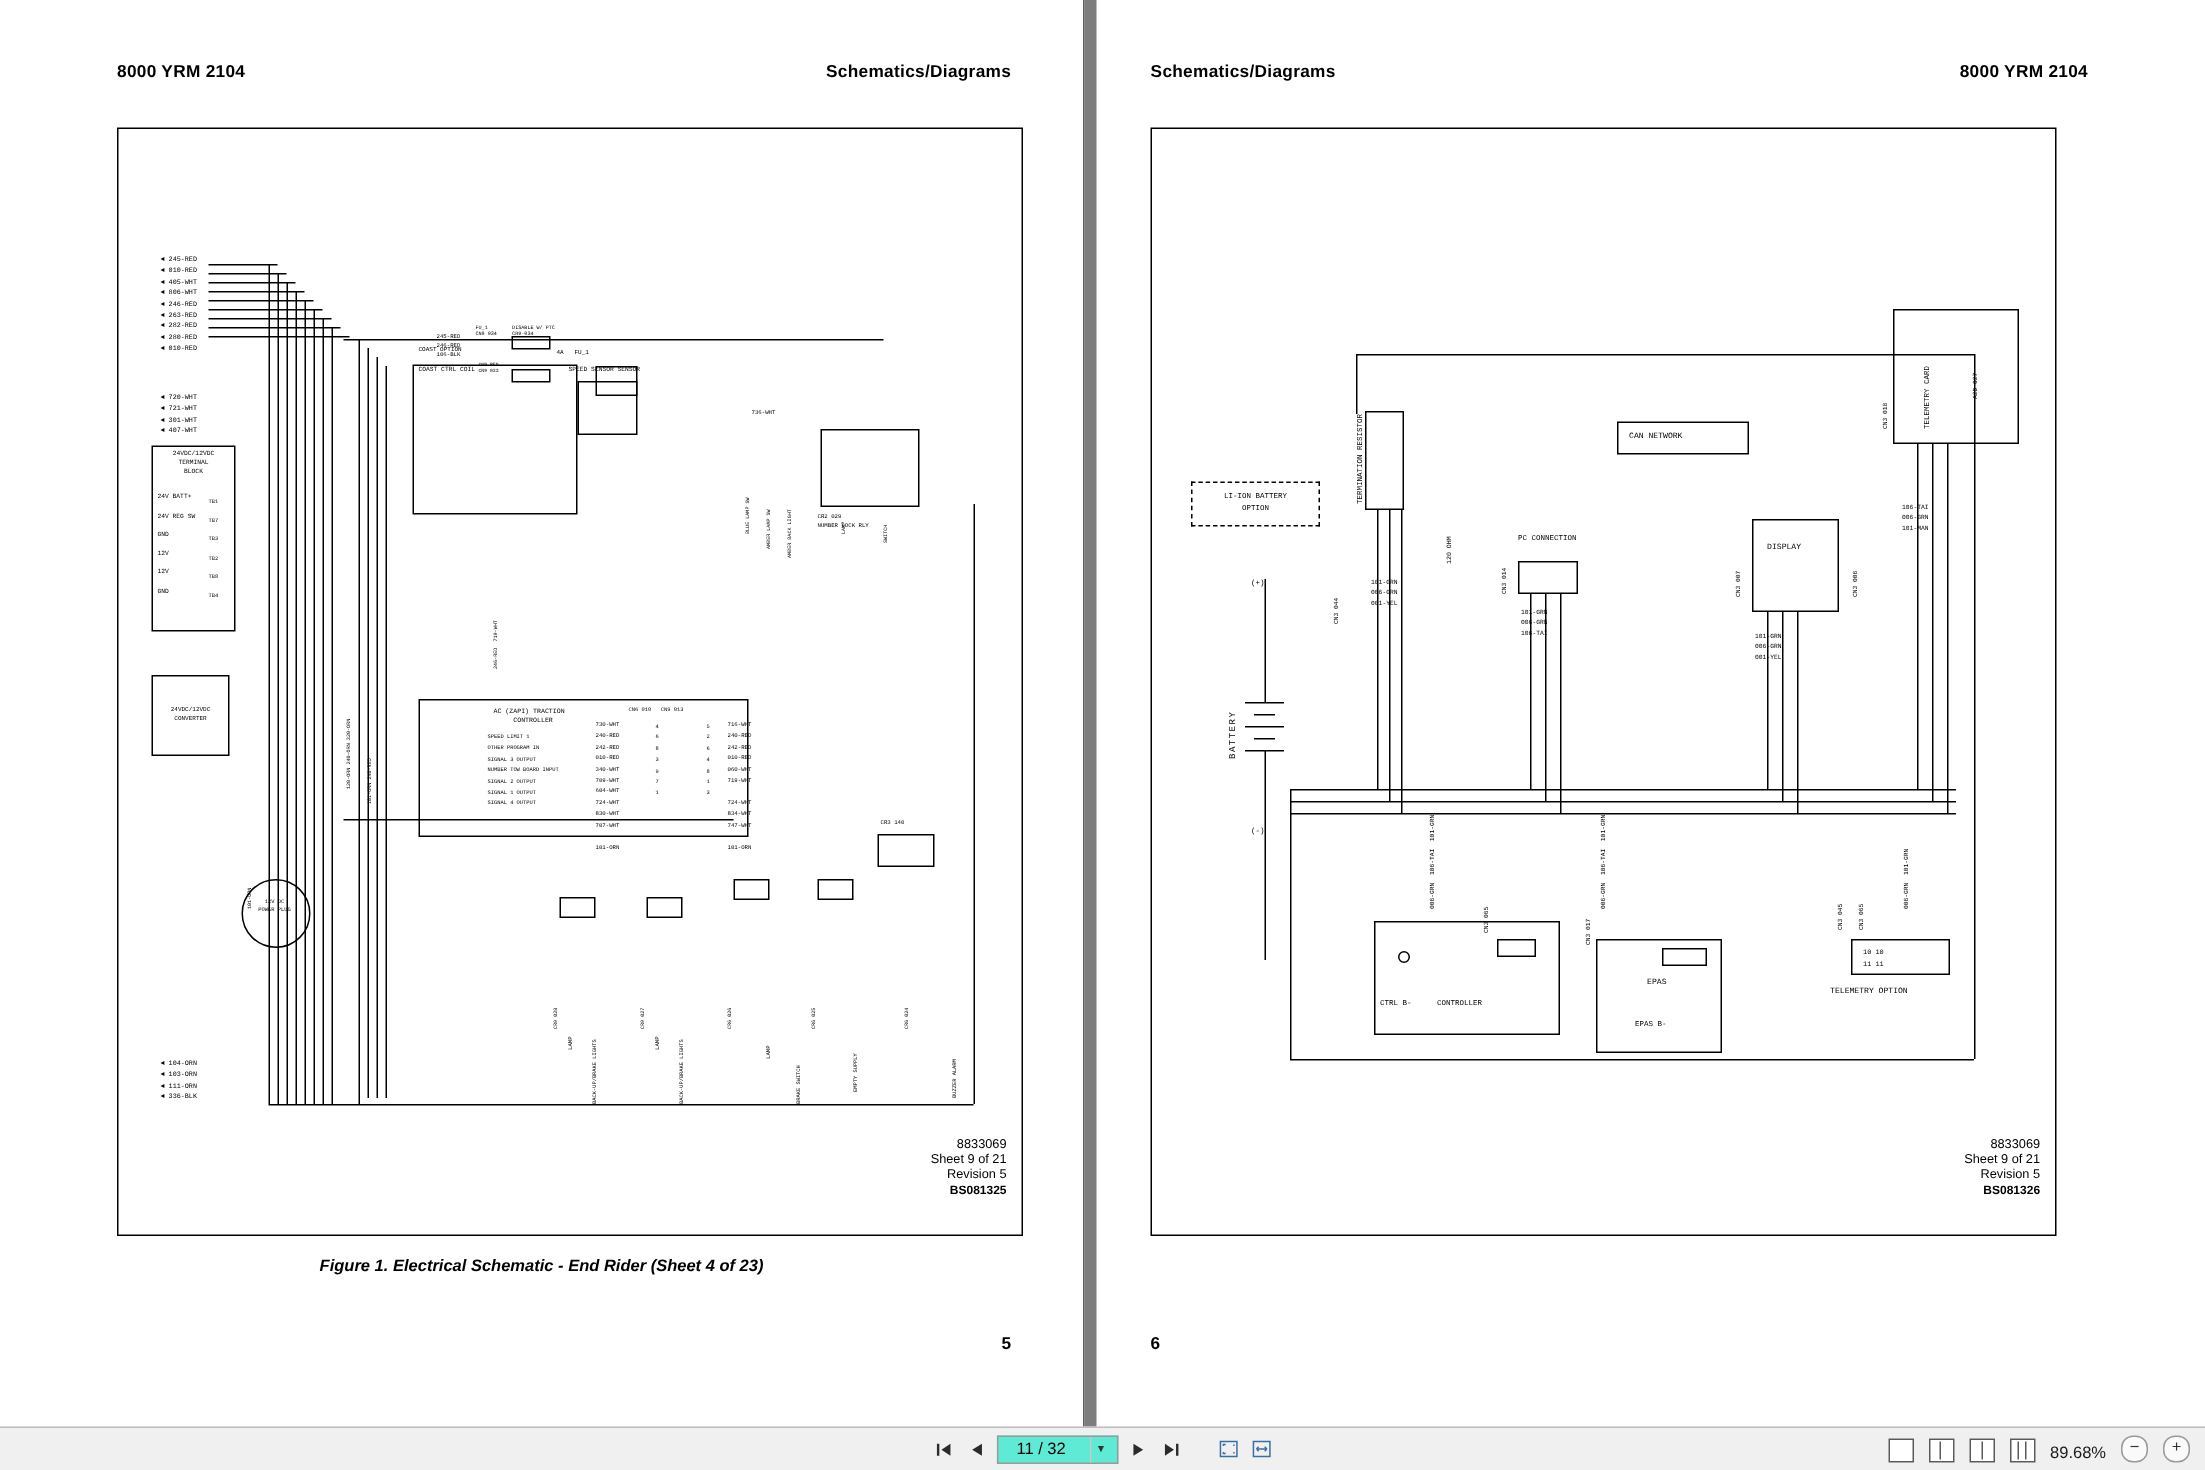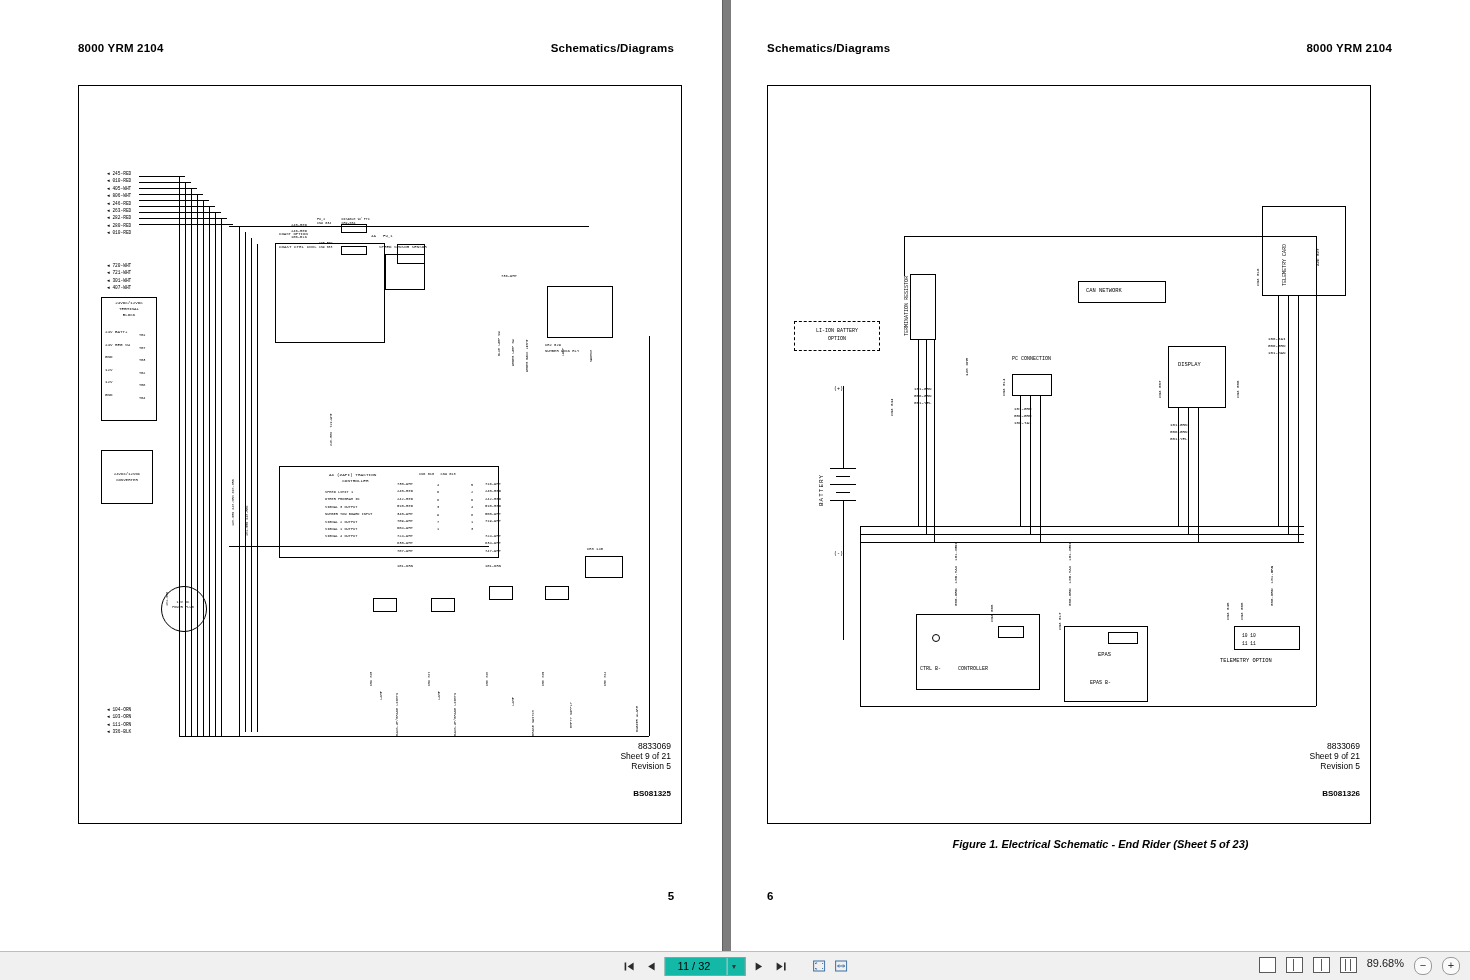--- a/index.html
+++ b/index.html
@@ -32,44 +32,44 @@
     position:absolute;font-size:11px;font-weight:bold;font-style:italic;color:#000;
     width:100%;text-align:center;top:838px;
   }
   .pgnum{position:absolute;top:890px;font-size:11.5px;font-weight:bold;color:#000;}
   .left .pgnum{right:48px;}
   .right .pgnum{left:36px;}
   .blk{
     position:absolute;right:10px;bottom:24px;text-align:right;
     font-size:8.5px;line-height:10px;color:#000;
   }
-  .blk .bs{font-weight:bold;font-size:8px;margin-top:18px;}
+  .blk .bs{font-weight:bold;font-size:8px;margin-top:2px;}
   
   .sch{position:absolute;left:0;top:0;width:100%;height:100%;}
   .lbl{position:absolute;font-family:"Liberation Mono", monospace;color:#000;white-space:pre;}
   .vlbl{position:absolute;font-family:"Liberation Mono", monospace;color:#000;white-space:pre;
         transform-origin:0 0;transform:rotate(-90deg);}
   .bx{position:absolute;border:1px solid #000;box-sizing:border-box;}
   .dbx{position:absolute;border:1px dashed #000;box-sizing:border-box;}
   .hl{position:absolute;background:#000;height:1px;}
   .vl{position:absolute;background:#000;width:1px;}
   
   .toolbar{
     position:absolute;left:0;bottom:0;width:1470px;height:28px;
     background:#f0f0f0;border-top:1px solid #bdbdbd;
     display:flex;align-items:center;
   }
   .tb-center{position:absolute;left:50%;transform:translateX(-50%);display:flex;align-items:center;gap:6px;}
-  .tb-right{position:absolute;right:10px;display:flex;align-items:flex-start;gap:10px;}
+  .tb-right{position:absolute;right:10px;display:flex;align-items:flex-end;gap:10px;}
   .tbtn{
     width:16px;height:18px;display:flex;align-items:center;justify-content:center;
     font-size:10px;color:#2b2b2b;cursor:default;
   }
   .pagebox{
-    display:flex;align-items:center;border:1px solid #9a9a9a;background:#14b8a6;
+    display:flex;align-items:center;border:1px solid #9a9a9a;background:#5eead4;
     height:17px;font-size:11px;color:#000;padding:0 4px;
   }
   .pagebox .txt{padding:0 16px 0 8px;}
   .pagebox .caret{font-size:7px;color:#333;border-left:1px solid #c9c9c9;padding:0 3px;height:100%;display:flex;align-items:center;}
   .zoom{font-size:11px;color:#1a1a1a;}
   .zbtn{
     width:16px;height:16px;border:1px solid #9a9a9a;border-radius:8px;background:#fafafa;
     font-size:11px;line-height:14px;text-align:center;color:#333;
   }
   .viewicon{width:15px;height:14px;border:1px solid #5a5a5a;display:inline-block;position:relative;background:#fff;}
@@ -271,20 +271,21 @@
         </div>
 
         <div class="blk">
           <div>8833069</div>
           <div>Sheet 9 of 21</div>
           <div>Revision 5</div>
           <div class="bs">BS081325</div>
         </div>
       </div>
 
+      <div class="figcap">Figure 1. Electrical Schematic - End Rider (Sheet 4 of 23)</div>
       <div class="pgnum">5</div>
     </div>
 
     <div class="page right">
       <div class="hdr l">Schematics/Diagrams</div>
       <div class="hdr r">8000 YRM 2104</div>
 
       <div class="frame">
         <div class="sch">
 
@@ -385,21 +386,20 @@
         </div>
 
         <div class="blk">
           <div>8833069</div>
           <div>Sheet 9 of 21</div>
           <div>Revision 5</div>
           <div class="bs">BS081326</div>
         </div>
       </div>
 
-      <div class="figcap">Figure 1. Electrical Schematic - End Rider (Sheet 5 of 23)</div>
       <div class="pgnum">6</div>
     </div>
 
   </div>
 
   <div class="toolbar">
     <div class="tb-center">
       <div class="tbtn">
         <svg width="11" height="11" viewBox="0 0 11 11">
             <rect x="1" y="1.5" width="1.6" height="8" fill="#2b2b2b"></rect>

